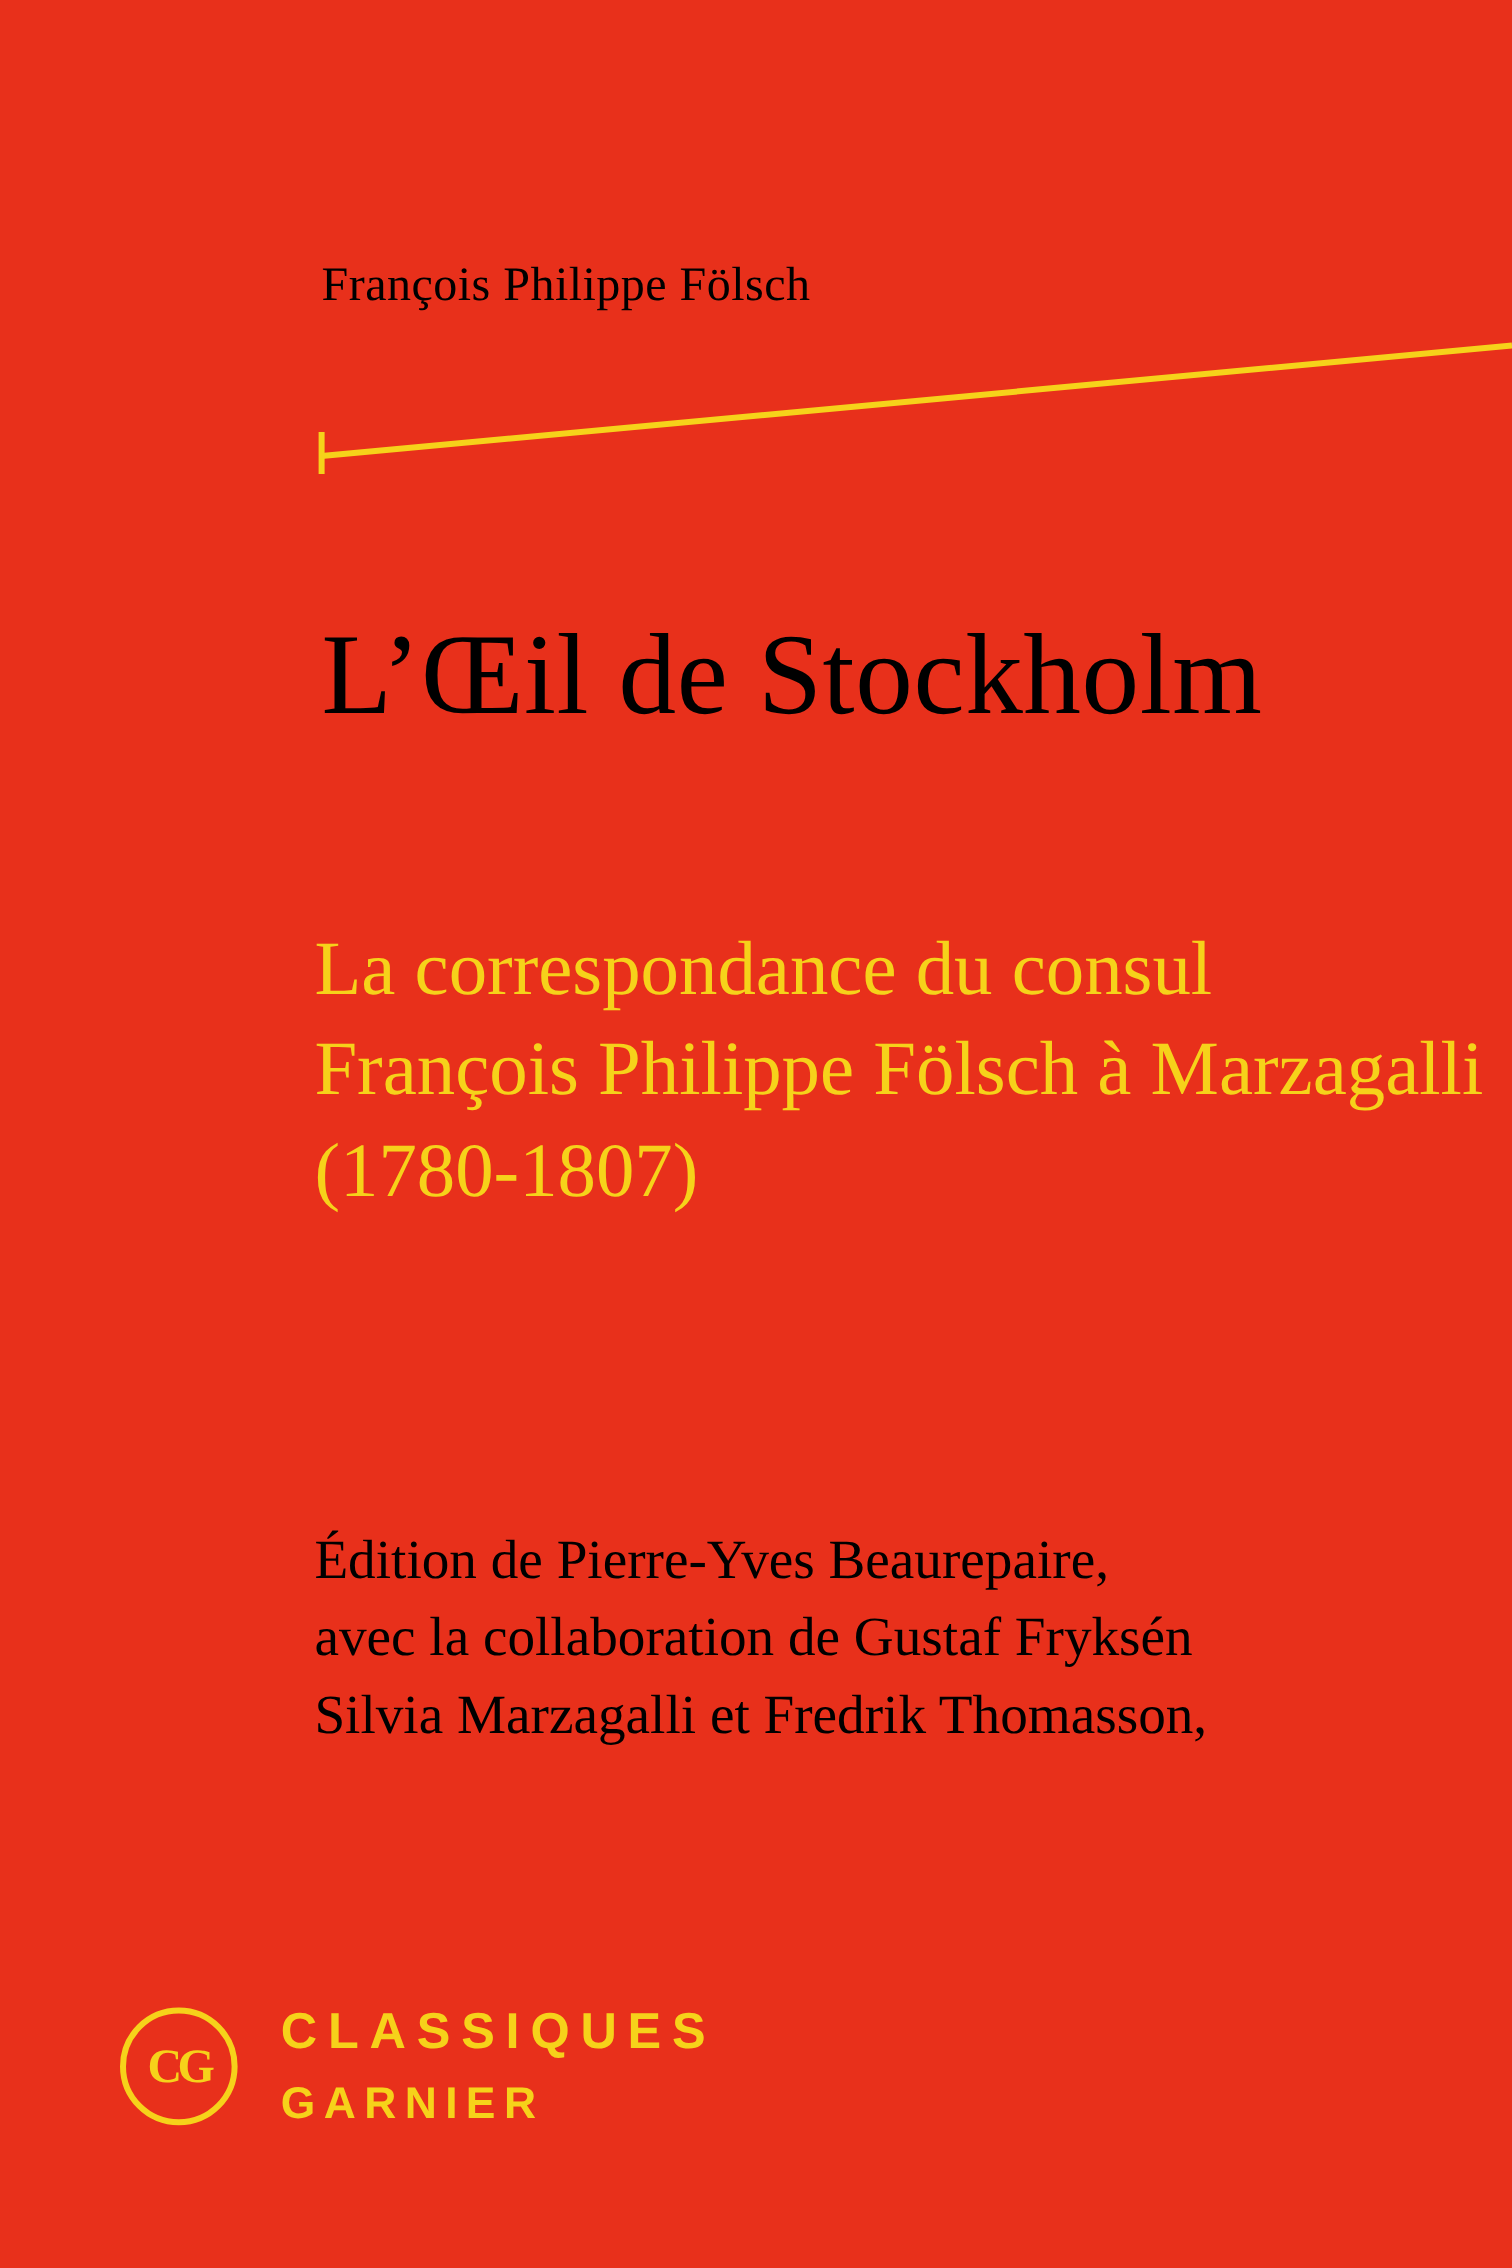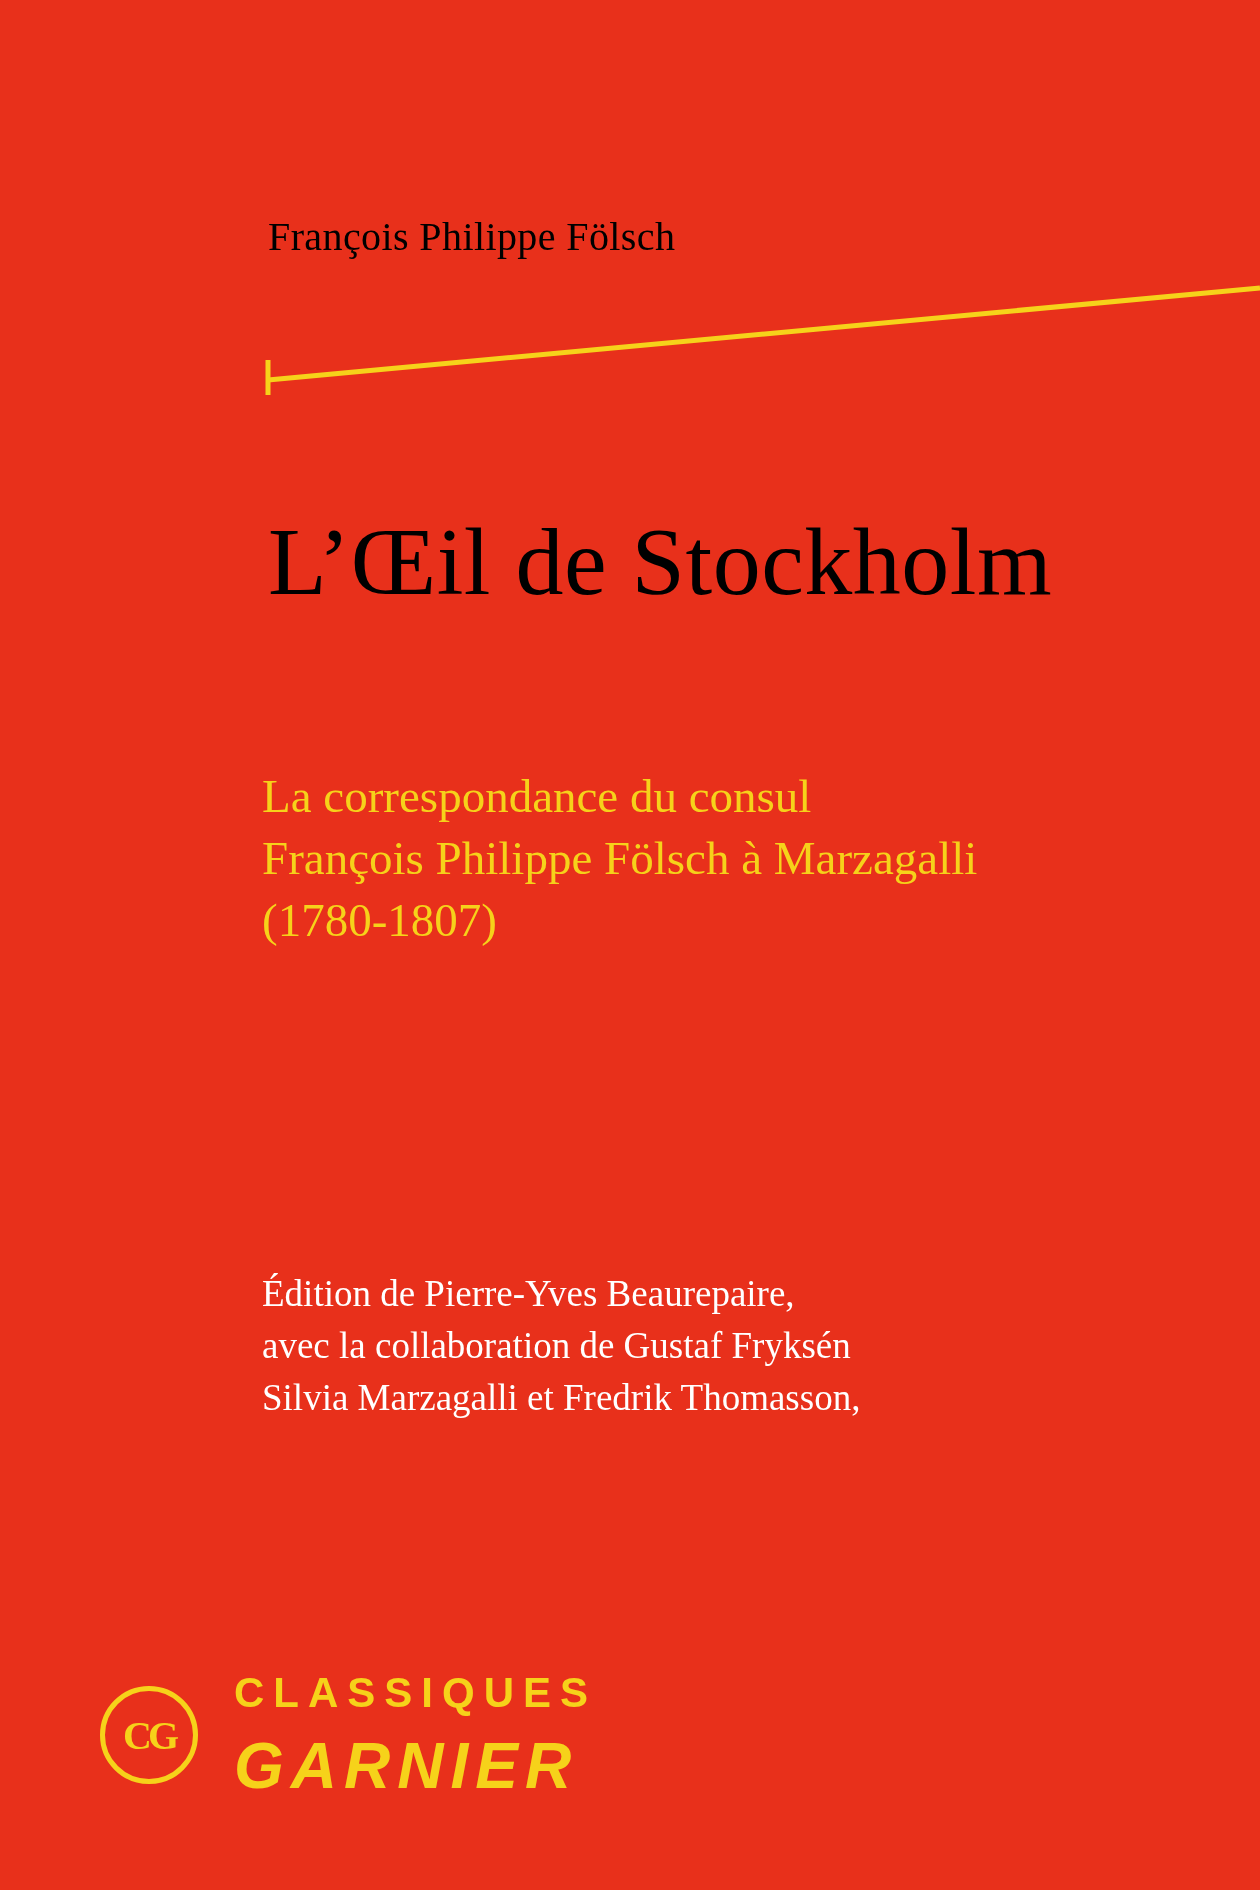--- a/index.html
+++ b/index.html
@@ -57,35 +57,35 @@
     letter-spacing: 0.5px;
   }
 
   
   .subtitle {
     position: absolute;
     left: 262px;
     top: 765px;
     width: 860px;
     color: #f6d21a;
-    font-size: 47px;
+    font-size: 64px;
     line-height: 1.32;
   }
   .subtitle div {
     white-space: nowrap;
   }
 
   
   .editors {
     position: absolute;
     left: 262px;
     top: 1268px;
     width: 820px;
-    color: #ffffff;
-    font-size: 37px;
+    color: #000000;
+    font-size: 46px;
     line-height: 1.40;
   }
   .editors div {
     white-space: nowrap;
   }
 
   
   .publisher {
     position: absolute;
     left: 100px;
@@ -121,24 +121,23 @@
     color: #f6d21a;
     font-family: "Liberation Sans", sans-serif;
     font-weight: bold;
     line-height: 1.0;
   }
   .pubname .line1 {
     font-size: 42px;
     letter-spacing: 9px;
   }
   .pubname .line2 {
-    font-size: 64px;
+    font-size: 37px;
     letter-spacing: 7px;
     margin-top: 20px;
-    font-style: italic;
   }
 </style>
 </head>
 <body>
 
 <div class="cover">
 
   <div class="author">François Philippe Fölsch</div>
 
   <div class="rule-wrap">

